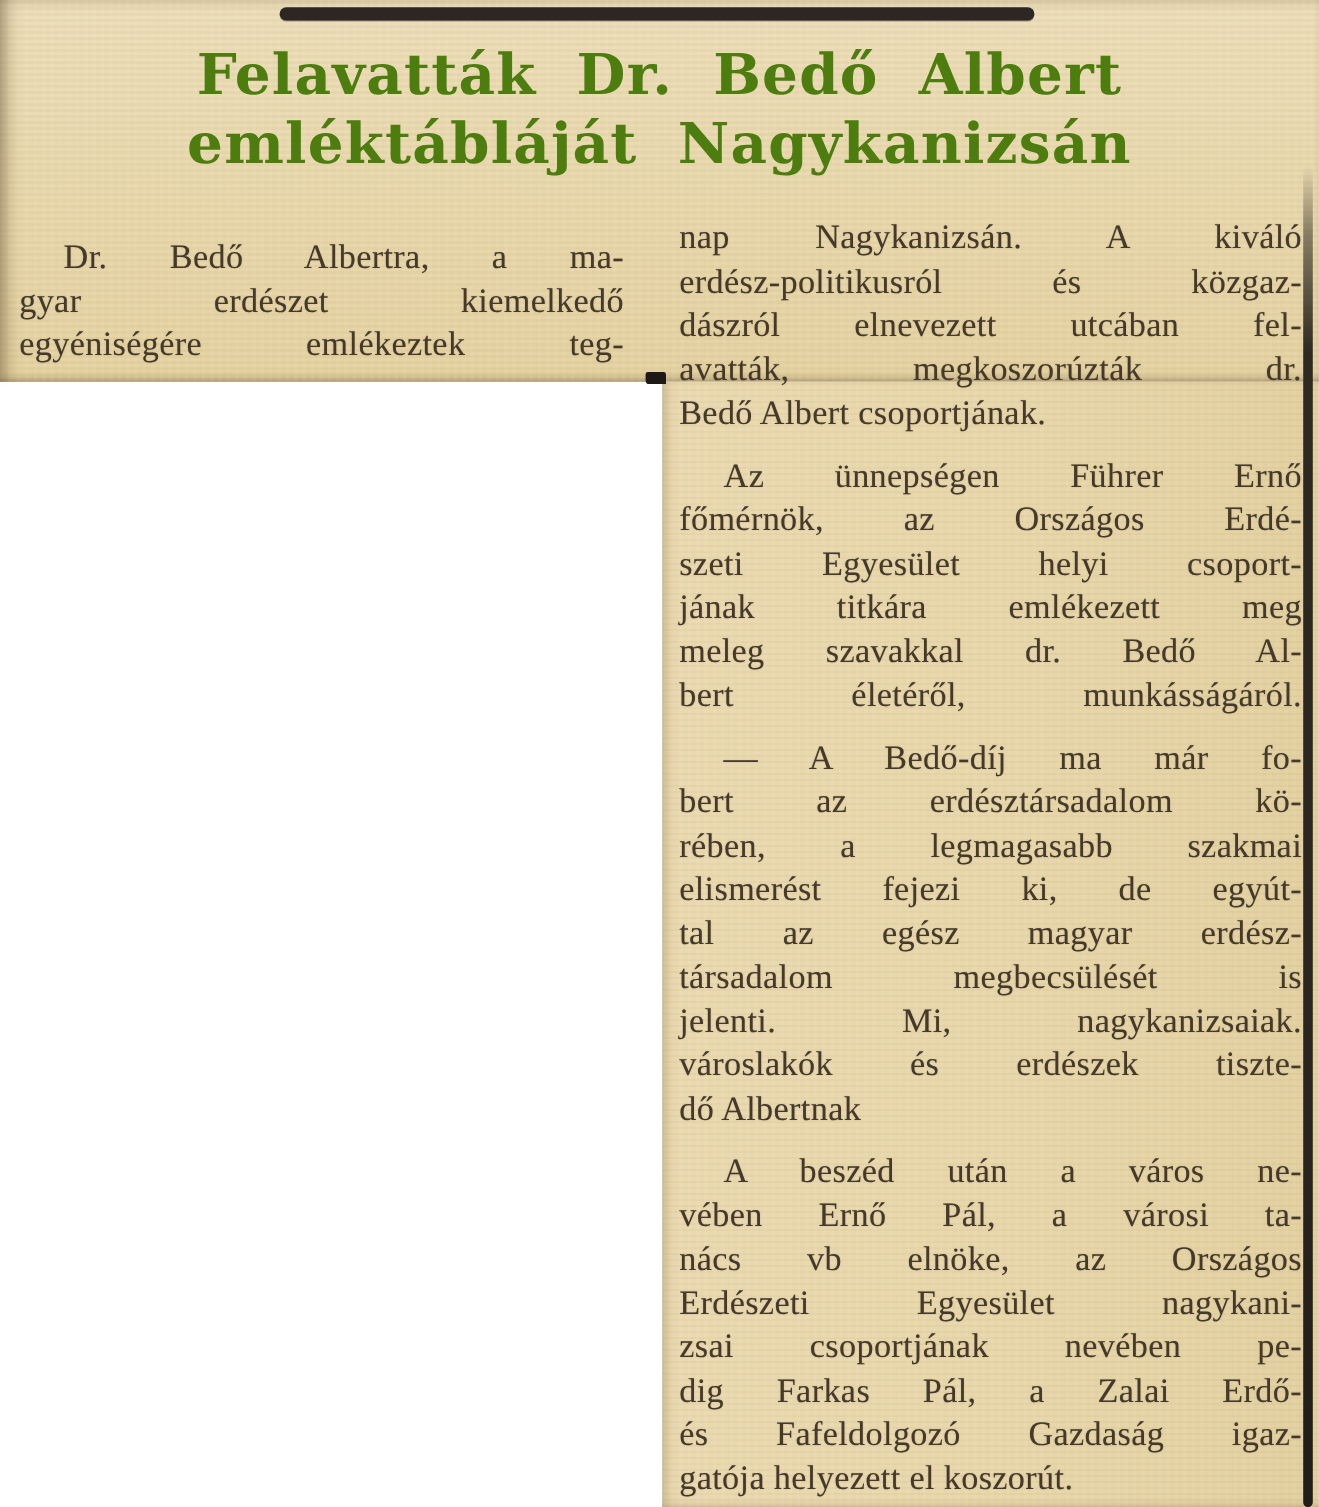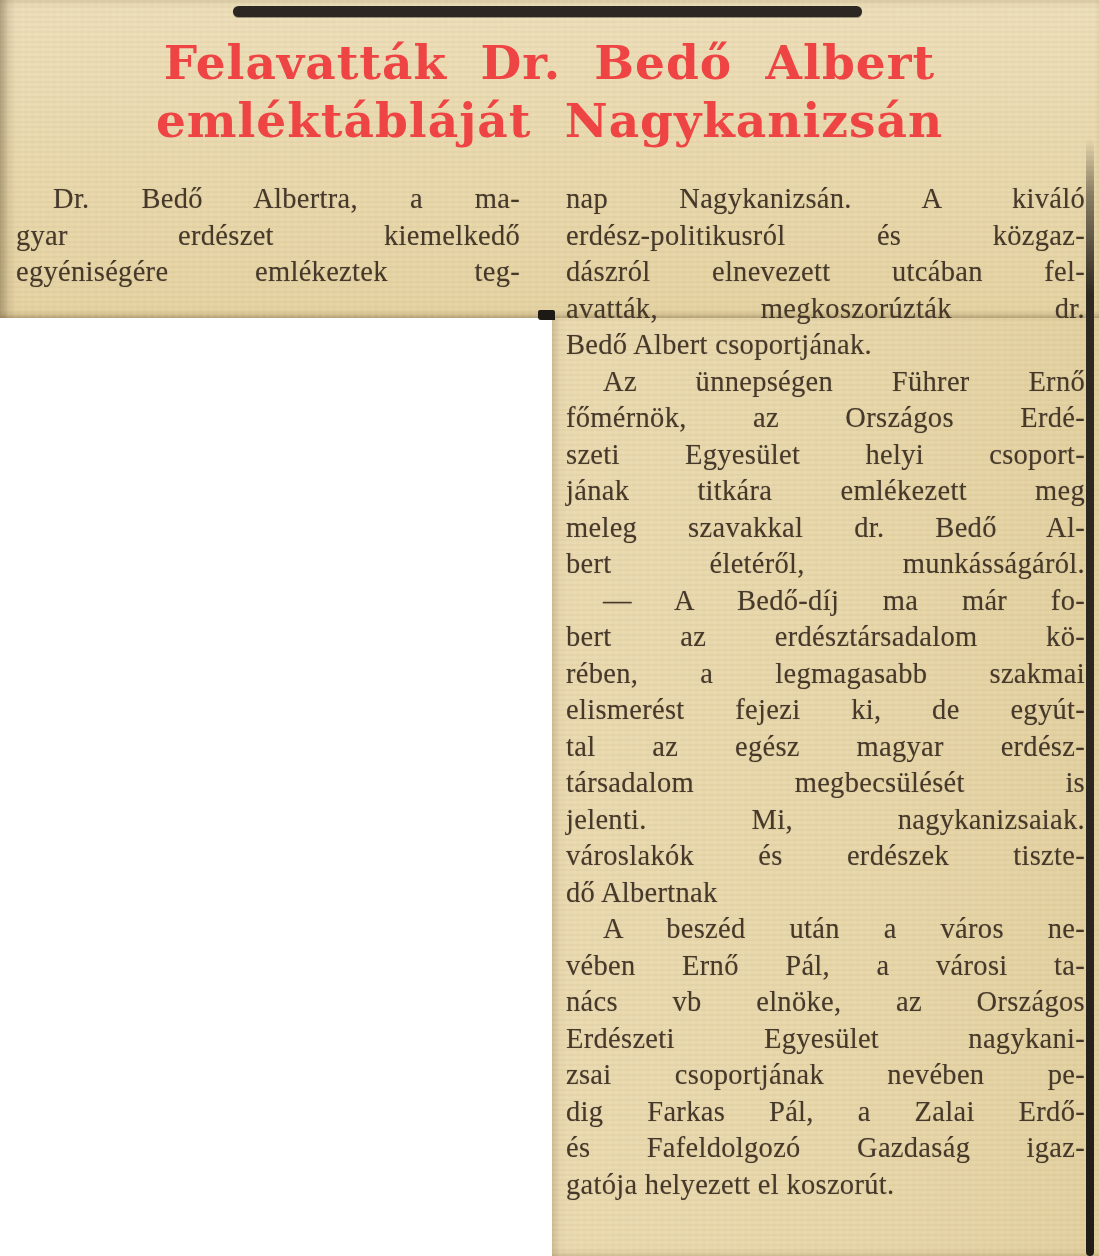--- a/index.html
+++ b/index.html
@@ -29,34 +29,34 @@
       repeating-linear-gradient(90deg, rgba(255,255,255,.05) 0 3px, rgba(0,0,0,0) 3px 7px);
   }
   #headline-rule {
     position:absolute; left:233px; top:6px; width:629px; height:11px;
     background:#2c2722; border-radius:6px;
     box-shadow:0 1px 0 rgba(44,39,34,.4);
   }
   #headline {
     position:absolute; left:0; top:34px; width:1099px; text-align:center;
     font-family:"DejaVu Serif", serif; font-weight:bold;
-    font-size:47px; line-height:58px; color:#ef4444;
+    font-size:47px; line-height:58px; color:#4d7c0f;
     letter-spacing:1px; word-spacing:16px;
   }
   .column { position:absolute; top:181px; }
   #col-left  { left:16px;  width:504px; }
   #col-right { left:566px; width:519px; }
   .para { margin:0; }
   .line {
     font-size:28.5px; line-height:36.5px; height:36.5px;
     color:#46392a; text-align:justify; text-align-last:justify;
     letter-spacing:.3px;
     text-shadow:0 0 1px rgba(70,57,42,.35);
   }
-  .line.first { padding-left:37px; }
+  .line.first { padding-left:37px;margin-top:16px; }
   .line.lastline { text-align-last:left; }
   #column-rule {
     position:absolute; left:1086px; top:138px; width:8px; height:1118px;
     border-radius:4px;
     background:linear-gradient(180deg,
       rgba(44,39,32,0) 0%, rgba(44,39,32,.5) 5%,
       #2e2921 14%, #2a251e 70%, #211d17 100%);
   }
   #scan-artifact {
     position:absolute; left:538px; top:310px; width:17px; height:10px;

